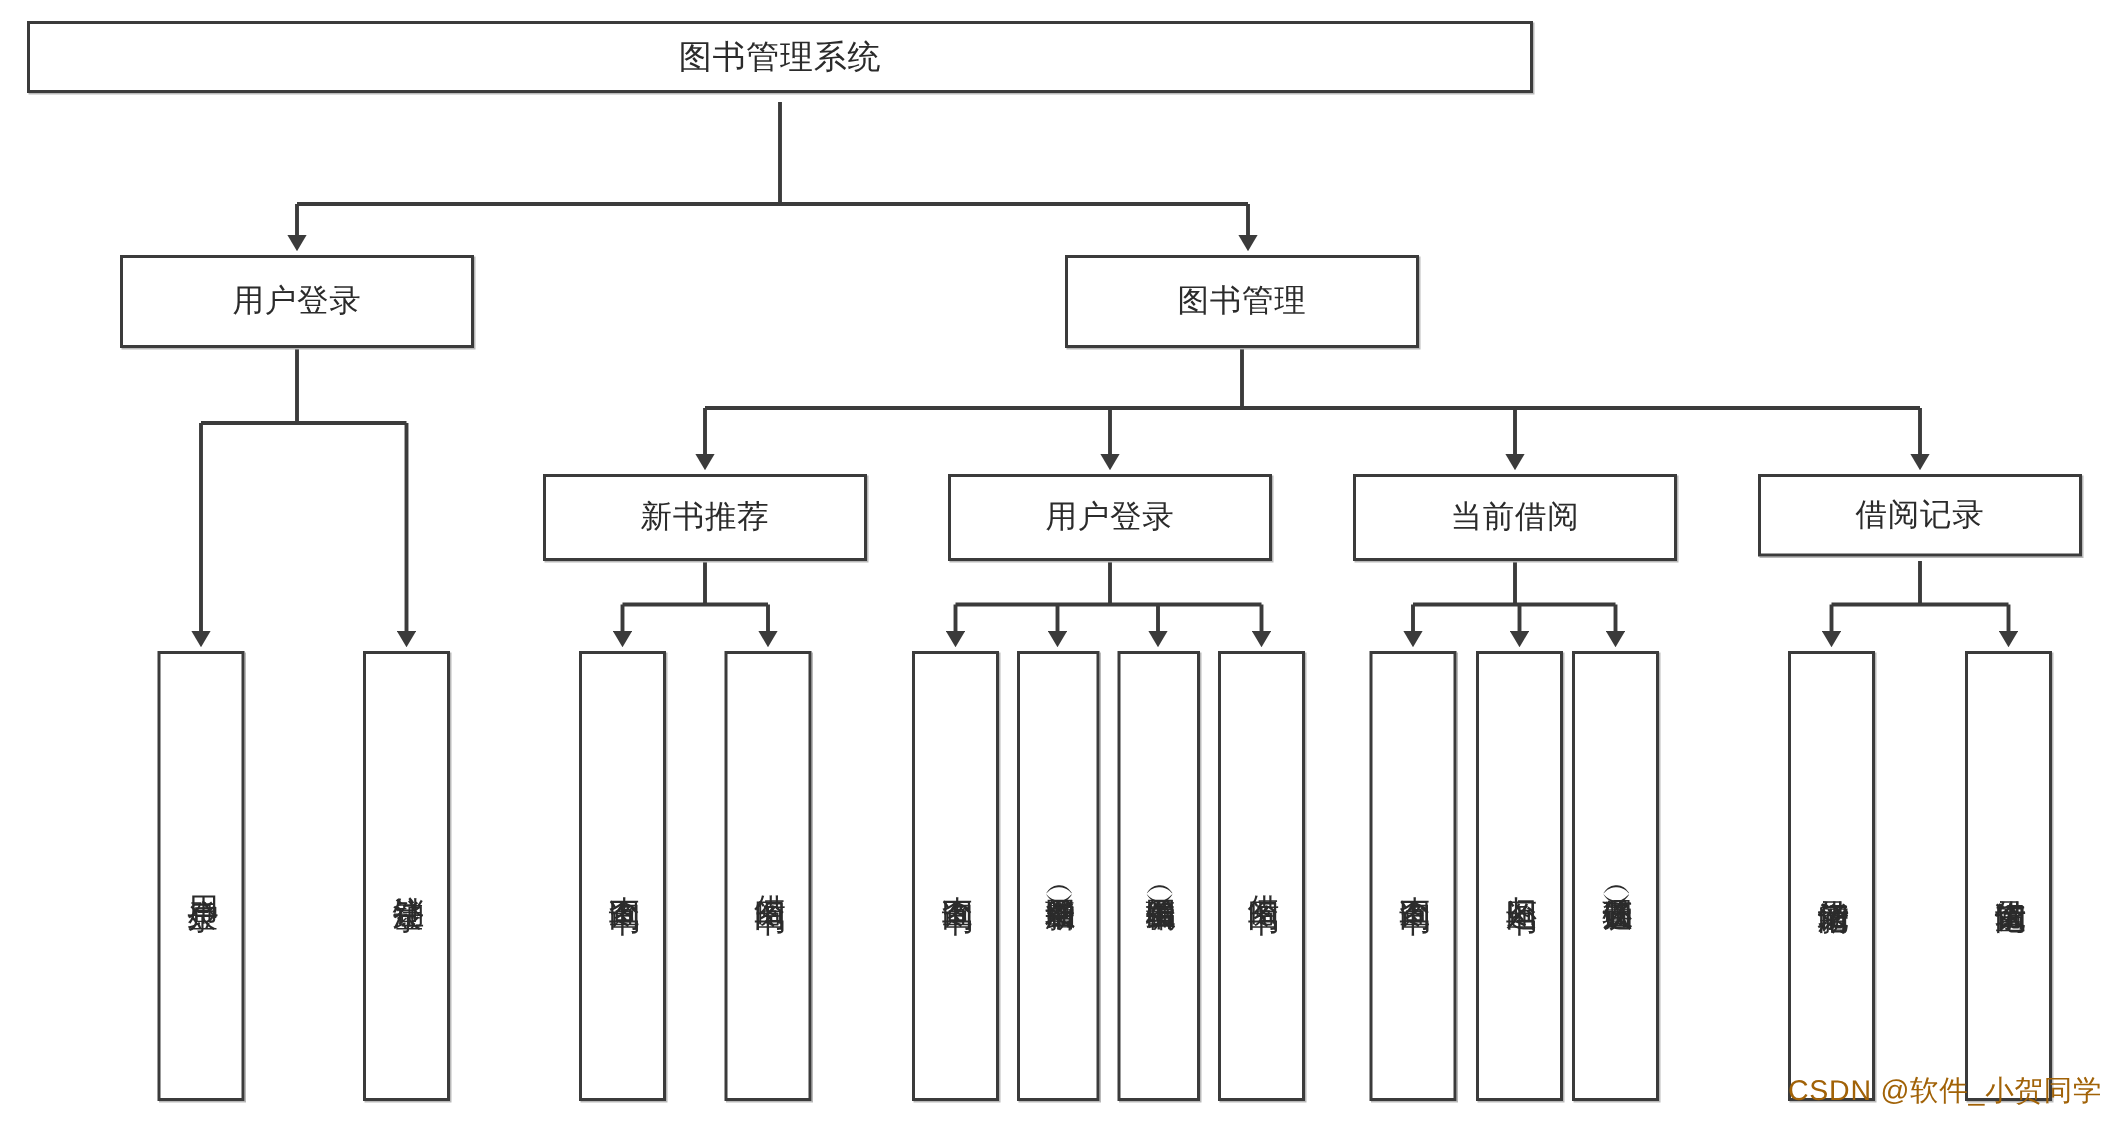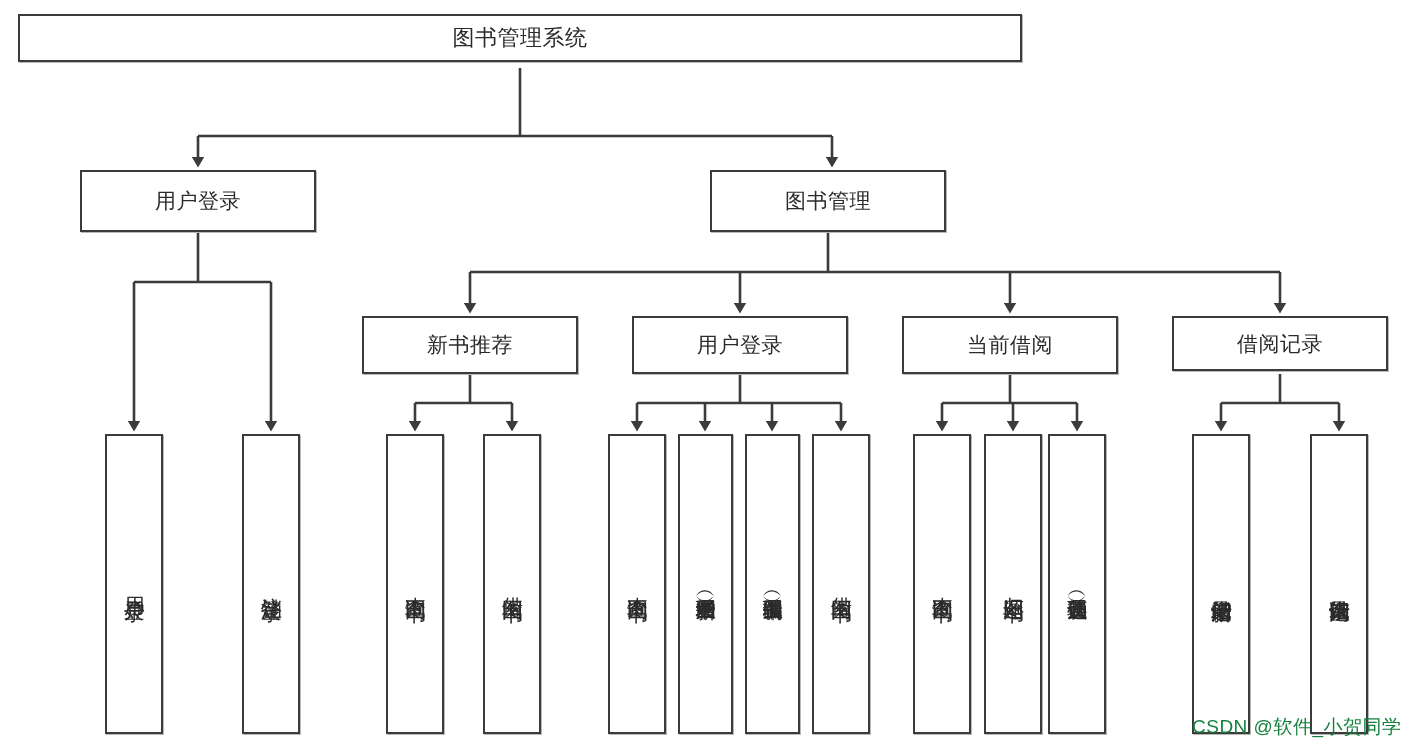--- a/index.html
+++ b/index.html
@@ -57,21 +57,21 @@
   }
   .leaf-label {
     writing-mode: vertical-rl;
     text-orientation: upright;
     white-space: nowrap;
     line-height: 1.18;
   }
   .watermark {
     position: absolute;
     font-size: 19px;
-    color: #15803d;
+    color: #a16207;
     white-space: nowrap;
     letter-spacing: 0.5px;
   }
 </style>
 </head>
 <body>
 
 <div id="canvas">
 
   <svg class="wires" viewBox="0 0 1405 747">

